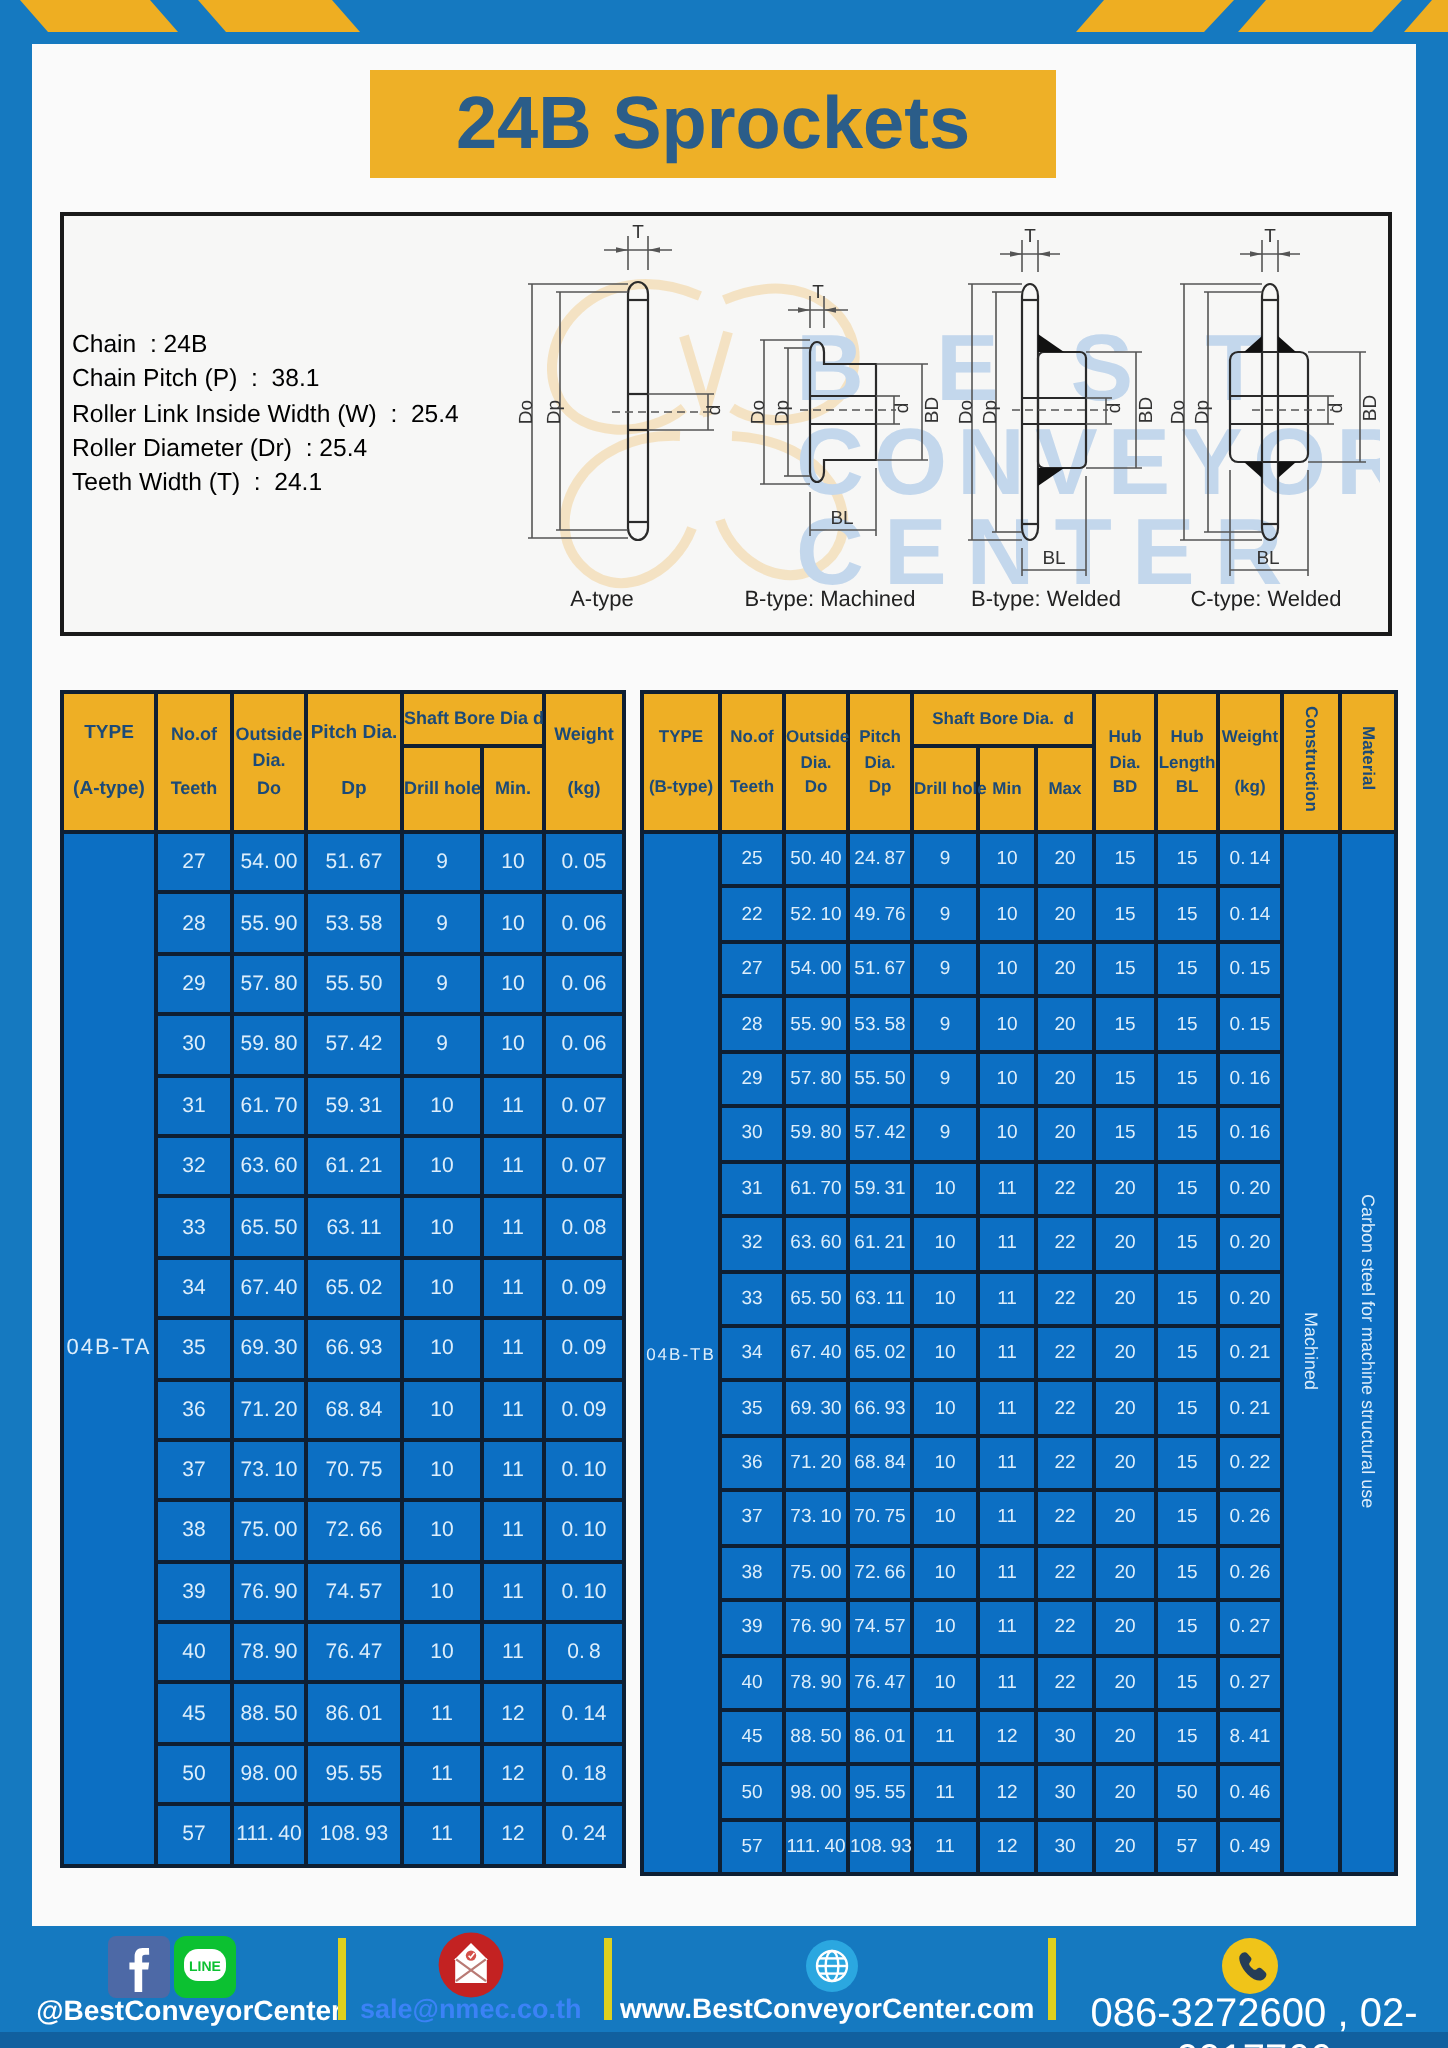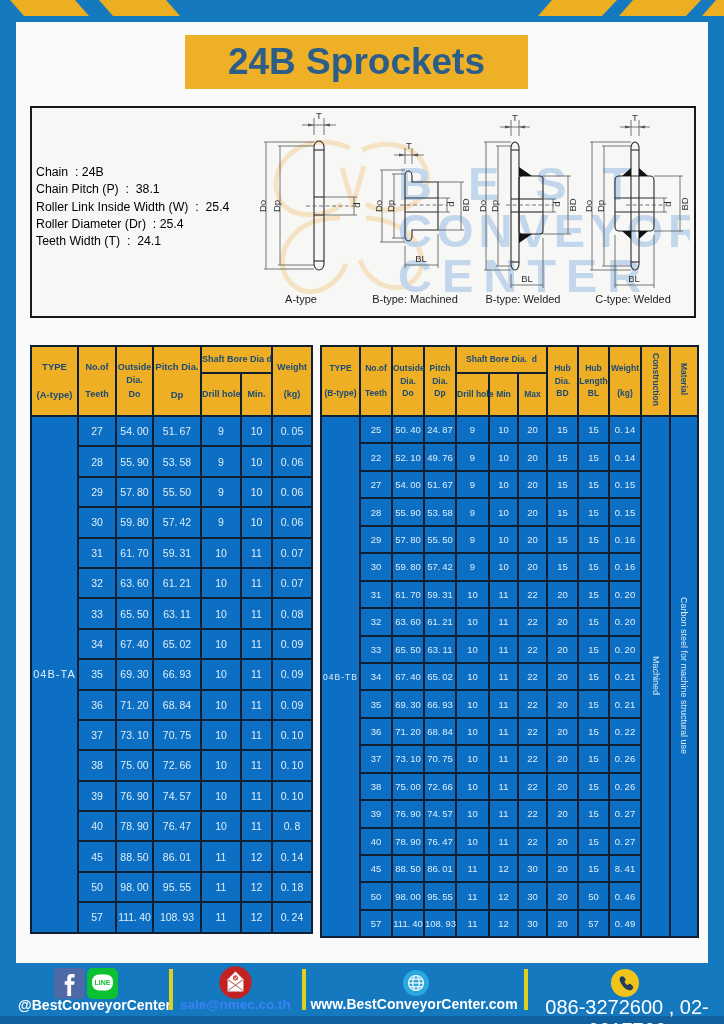--- a/index.html
+++ b/index.html
@@ -671,21 +671,21 @@
   <circle cx="13" cy="13" r="13" fill="#2ba7e0"></circle>
   <g stroke="#fff" stroke-width="1.2" fill="none">
     <circle cx="13" cy="13" r="7.5"></circle>
     <ellipse cx="13" cy="13" rx="3.2" ry="7.5"></ellipse>
     <line x1="5.5" y1="13" x2="20.5" y2="13"></line>
     <line x1="6.6" y1="9.2" x2="19.4" y2="9.2"></line>
     <line x1="6.6" y1="16.8" x2="19.4" y2="16.8"></line>
   </g>
 </svg>
 
-<div class="abs" style="left:310px;top:996px;width:208px;text-align:center;color:#fff;font-weight:bold;font-size:14px;">www.BestConveyorCenter.com</div>
+<div class="abs" style="left:310px;top:996px;width:208px;color:#fff;font-weight:bold;font-size:14px;">www.BestConveyorCenter.com</div>
 
 <div class="abs" style="left:524px;top:969px;width:4px;height:41px;background:#ddd01f;"></div>
 
 <svg class="abs" style="left:611px;top:969px;" width="28" height="28" viewBox="0 0 32 32">
   <circle cx="16" cy="16" r="16" fill="#f0c419"></circle>
   <path d="M 10.5 9.5 c 1.5 -1.5 3 -1.7 4 -0.6 l 1.8 2 c 0.9 1 0.6 2 -0.3 2.9 c -0.7 0.7 -0.7 1.4 0.8 3 c 1.5 1.6 2.3 1.7 3 1 c 0.9 -0.9 1.9 -1.2 2.9 -0.3 l 2 1.9 c 1.1 1 0.9 2.4 -0.6 3.9 c -1.8 1.8 -5.5 1.4 -9.4 -2.5 c -3.9 -3.9 -6 -9.5 -4.2 -11.3 z" fill="#253d57"></path>
 </svg>
 
 <div class="abs" style="left:534px;top:996px;width:186px;text-align:center;color:#fff;font-weight:normal;font-size:20px;">086-3272600 , 02-0017766</div>
 

